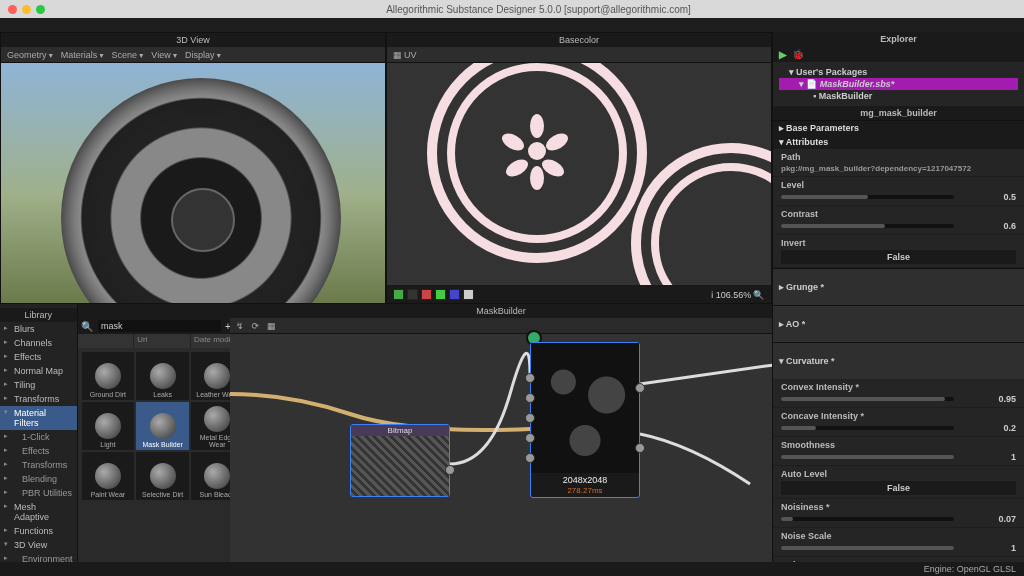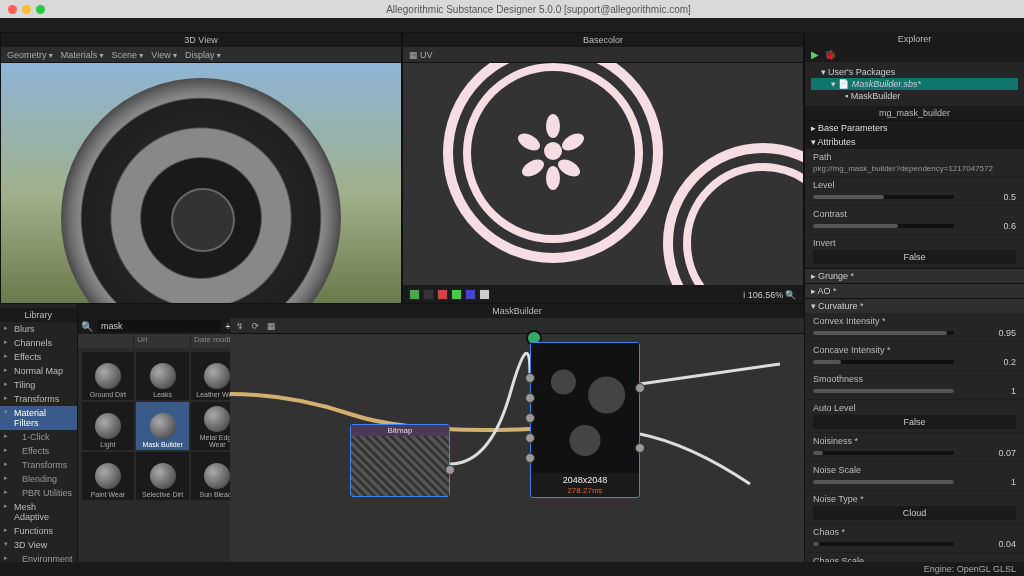--- a/index.html
+++ b/index.html
@@ -5,21 +5,21 @@
   * { box-sizing: border-box; margin: 0; padding: 0; font-family: Arial, Helvetica, sans-serif; }
   body { background:#2a2a2a; color:#ccc; font-size:10px; width:1024px; height:576px; overflow:hidden; }
   .titlebar { height:18px; background:#d9d9d9; color:#444; display:flex; align-items:center; font-size:10px; }
   .traffic { display:flex; gap:5px; padding:0 8px; }
   .dot { width:9px; height:9px; border-radius:50%; }
   .dot.r{background:#ff5f57;} .dot.y{background:#febc2e;} .dot.g{background:#28c840;}
   .titlebar .t { flex:1; text-align:center; font-size:10px; color:#555;}
   .menubar { height:14px; background:#1e1e1e; display:flex; gap:16px; padding:0 8px; align-items:center; color:#999; font-size:9px;}
   .main { display:flex; height:calc(576px - 18px - 14px); }
   .leftcol { flex:1; display:flex; flex-direction:column; }
-  .rightcol { width:220px; background:#252525; display:flex; flex-direction:column; border-left:1px solid #111;}
+  .rightcol { width:252px; background:#252525; display:flex; flex-direction:column; border-left:1px solid #111;font-weight:bold;}
   .row1 { display:flex; height:310px; }
   .panel { background:#2a2a2a; border:1px solid #111; display:flex; flex-direction:column; }
   .panel-title { height:14px; background:#1a1a1a; color:#bbb; font-size:9px; display:flex; align-items:center; justify-content:center; position:relative;}
   .toolbar { height:16px; background:#2d2d2d; display:flex; align-items:center; gap:8px; padding:0 6px; font-size:9px; color:#aaa; border-bottom:1px solid #111;}
   .toolbar .dd::after{content:" ▾"; font-size:8px;}
   .viewport { flex:1; background:#222; position:relative; overflow:hidden;}
   
   .scene3d { width:100%; height:100%; background:linear-gradient(to bottom,#8fb4d6 0%,#9fb08a 55%,#6a7a4a 100%); position:relative;}
   .wheel { position:absolute; left:60px; top:15px; width:280px; height:280px; border-radius:50%; background:radial-gradient(circle,#1a1a1a 0 30%,#888 31% 45%,#222 46% 60%,#999 61% 100%); box-shadow:inset 0 0 30px #000;}
   .wheel::before{content:""; position:absolute; left:50%; top:50%; width:60px; height:60px; margin:-30px; border-radius:50%; background:#333; border:2px solid #666;}
@@ -65,31 +65,31 @@
   .node .npreview{background:#444; height:60px; background-image:repeating-linear-gradient(45deg,#555 0 3px,#333 3px 6px);}
   .node-big{left:300px; top:8px; width:110px;}
   .node-big .npreview{height:130px; background:#111; background-image:radial-gradient(circle at 30% 30%,#444 0 12px,transparent 13px),radial-gradient(circle at 70% 40%,#444 0 18px,transparent 19px),radial-gradient(circle at 50% 75%,#444 0 15px,transparent 16px);}
   .node-big .nlabel{text-align:center; font-size:9px; color:#eee; padding:2px;}
   .node-big .nlabel .ms{color:#d46a2a; font-size:8px;}
   .port{width:10px; height:10px; border-radius:50%; background:#999; border:1px solid #333; position:absolute;}
   .exp-tb{height:16px; background:#1a1a1a; display:flex; align-items:center; gap:6px; padding:0 6px;}
   .exp-tb .play{color:#6c6;}
   .tree{padding:4px 6px; font-size:9px;}
   .tree .trow{padding:1px 0 1px 10px; position:relative;}
-  .tree .trow.sel{background:#0f766e;}
+  .tree .trow.sel{background:#a21caf;}
   .props{flex:1; overflow:auto; border-top:1px solid #111;}
   .props .phead{background:#1a1a1a; padding:2px 6px; font-size:9px; color:#ddd;}
   .props .prow{display:flex; flex-direction:column; padding:3px 8px; border-bottom:1px solid #1e1e1e;}
   .props .prow .lbl{font-size:9px; color:#bbb; margin-bottom:2px;}
   .props .prow .ctrl{display:flex; align-items:center; gap:22px;}
   .slider{flex:1; height:4px; background:#111; position:relative; border-radius:2px;}
   .slider .fill{height:100%; background:#555; border-radius:2px;}
   .val{width:40px; text-align:right; font-size:9px; color:#ccc;}
   .btnval{flex:1; height:14px; background:#1a1a1a; text-align:center; font-size:9px; line-height:14px; color:#ccc;}
-  .section{background:#2f2f2f; padding:2px 6px; font-size:9px; color:#ccc; border-top:1px solid #111;}
+  .section{background:#2f2f2f; padding:13px 6px; font-size:9px; color:#ccc; border-top:1px solid #111;}
   .statusbar{position:fixed; bottom:0; left:0; right:0; height:14px; background:#1a1a1a; color:#aaa; font-size:9px; display:flex; align-items:center; justify-content:flex-end; padding:0 8px;}
 </style>
 </head>
 <body>
 
 <div class="titlebar">
   <div class="traffic">
     <div class="dot r"></div>
     <div class="dot y"></div>
     <div class="dot g"></div>

